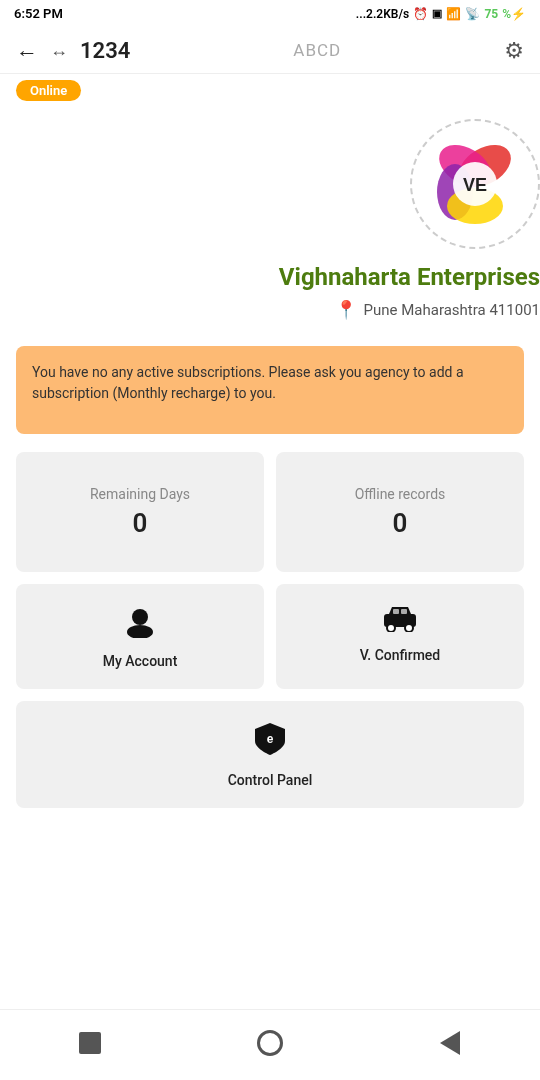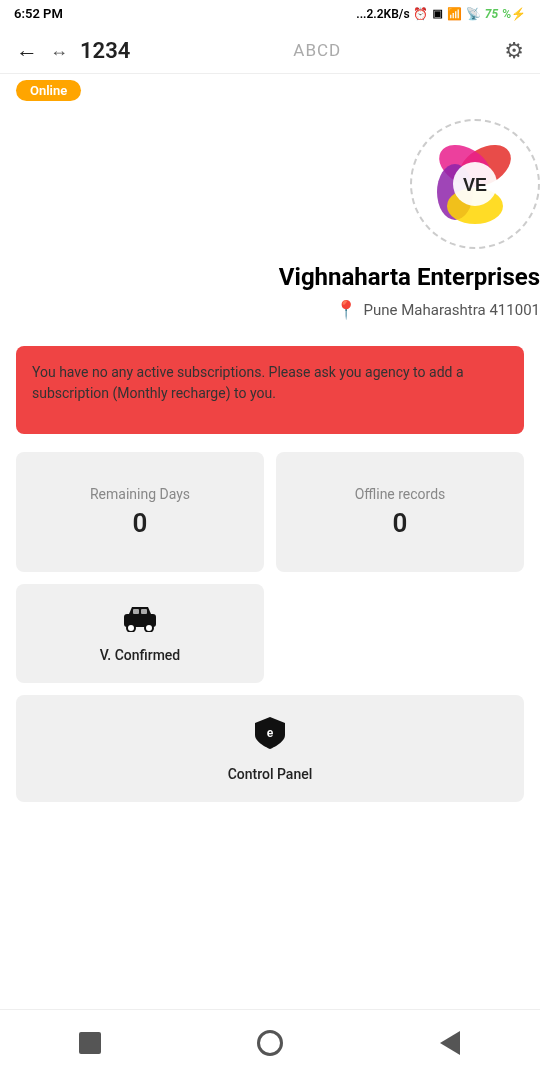--- a/index.html
+++ b/index.html
@@ -104,39 +104,39 @@
       width: 100px;
       height: 100px;
       display: flex;
       align-items: center;
       justify-content: center;
     }
 
     .company-name {
       font-size: 24px;
       font-weight: 700;
-      color: #000000;
+      color: #4d7c0f;
       margin-bottom: 8px;
     }
     .location-row {
       display: flex;
       align-items: center;
       gap: 6px;
       color: #555;
       font-size: 15px;
     }
     .location-pin {
       color: #FFA500;
       font-size: 18px;
     }
 
     
     .subscription-warning {
       margin: 18px 16px 0 16px;
-      background: #ef4444;
+      background: #fdba74;
       border-radius: 8px;
       padding: 16px;
     }
     .subscription-warning p {
       font-size: 14px;
       color: #333;
       line-height: 1.5;
       margin-bottom: 14px;
     }
     .refresh-btn {
@@ -279,21 +279,21 @@
     <span>...2.2KB/s</span>
 
     <span>⏰</span>
 
     <span style="font-size:11px;">▣</span>
 
     <span>📶</span>
 
     <span>📡</span>
 
-    <span style="font-size:12px;color:#5bc85b;font-weight:700;font-style:italic;">75</span>
+    <span style="font-size:12px;color:#5bc85b;font-weight:700;">75</span>
     <span style="font-size:12px;color:#5bc85b;">%⚡</span>
   </div>
 </div>
 
 <div class="nav-bar">
   <span class="nav-back">←</span>
   <span class="nav-exchange">↔</span>
   <span class="nav-id">1234</span>
   <span class="nav-abcd">ABCD</span>
   <span class="nav-gear">⚙</span>
@@ -338,20 +338,29 @@
     <span class="stat-label">Remaining Days</span>
     <span class="stat-value">0</span>
   </div>
   <div class="stat-card">
     <span class="stat-label">Offline records</span>
     <span class="stat-value">0</span>
   </div>
 </div>
 
 <div class="menu-grid">
+  <div class="menu-card">
+    <span class="menu-icon">
+      <svg width="34" height="34" viewBox="0 0 34 34" xmlns="http://www.w3.org/2000/svg">
+        <circle cx="17" cy="13" r="8" fill="#111"></circle>
+        <ellipse cx="17" cy="28" rx="13" ry="7" fill="#111"></ellipse>
+      </svg>
+    </span>
+    <span class="menu-label">My Account</span>
+  </div>
   <div class="menu-card">
     <span class="menu-icon">
       <svg width="36" height="28" viewBox="0 0 36 28" xmlns="http://www.w3.org/2000/svg">
         <rect x="2" y="10" width="32" height="13" rx="3" fill="#111"></rect>
         <polygon points="7,10 10,3 26,3 29,10" fill="#111"></polygon>
         <circle cx="9" cy="24" r="4" fill="#fff" stroke="#111" stroke-width="2"></circle>
         <circle cx="27" cy="24" r="4" fill="#fff" stroke="#111" stroke-width="2"></circle>
         <rect x="11" y="5" width="6" height="5" rx="1" fill="#aaa"></rect>
         <rect x="19" y="5" width="6" height="5" rx="1" fill="#aaa"></rect>
       </svg>

